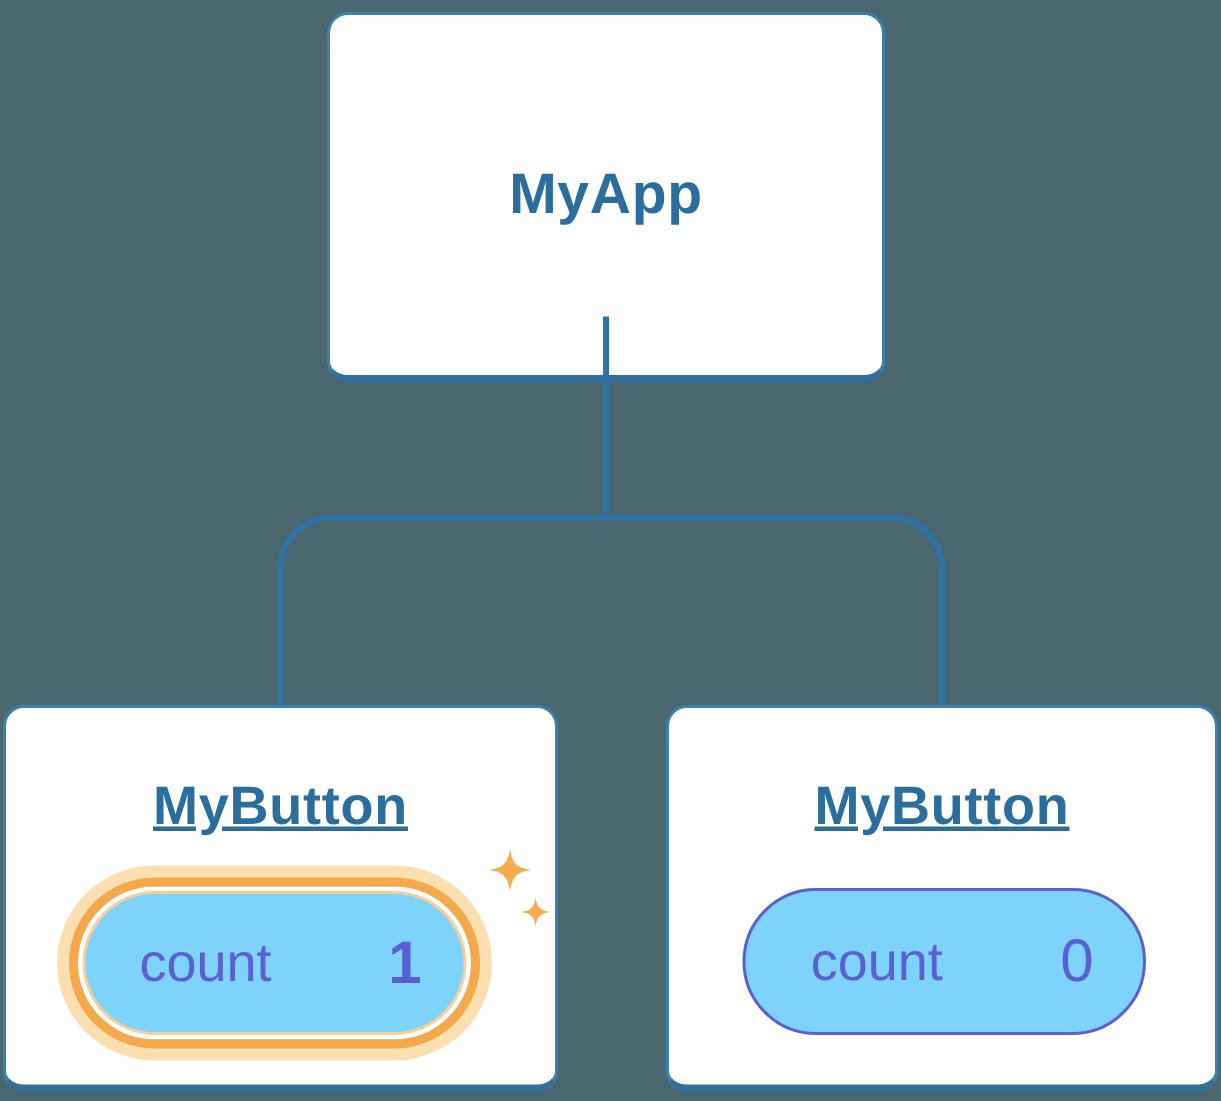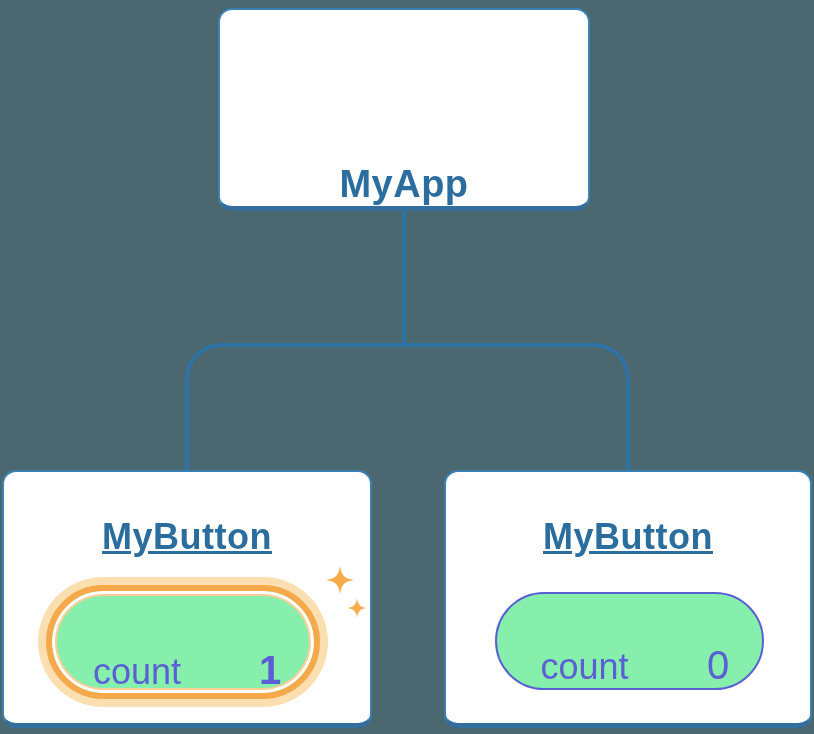--- a/index.html
+++ b/index.html
@@ -30,22 +30,22 @@
   }
   .card {
     position: absolute;
     background: var(--card-bg);
     border: 2px solid var(--node-border);
     border-bottom: 5px solid var(--node-border-bottom);
     border-radius: 14px;
   }
   .card-root {
     left: 218px; top: 8px;
-    width: 372px; height: 203px;
-    display: flex; align-items: flex-end; justify-content: center;
+    width: 372px; height: 247px;
+    display: flex; align-items: center; justify-content: center;
   }
   .card-child-left  { left: 2px;   top: 470px; width: 370px; height: 258px; }
   .card-child-right { left: 444px; top: 470px; width: 368px; height: 258px; }
   .node-title {
     color: var(--node-text);
     font-size: 38px;
     font-weight: 700;
     letter-spacing: 0.5px;
   }
   .child-title {
@@ -71,22 +71,22 @@
     width: 445px; height: 127px;
     border-top: 4px solid var(--connector);
     border-left: 4px solid var(--connector);
     border-right: 4px solid var(--connector);
     border-radius: 36px 36px 0 0;
   }
   
   .pill {
     position: absolute;
     display: flex;
-    align-items: flex-end;
-    background: #86efac;
+    align-items: center;
+    background: #7dd3fc;
   }
   .pill-highlighted {
     left: 42px; top: 113px;
     width: 274px; height: 114px;
     border: 6px solid var(--highlight-orange);
     border-radius: 60px;
     box-shadow: 0 0 0 8px var(--highlight-glow),
                 inset 0 0 0 3px #fff,
                 inset 0 0 0 5px var(--highlight-glow-inner);
   }

